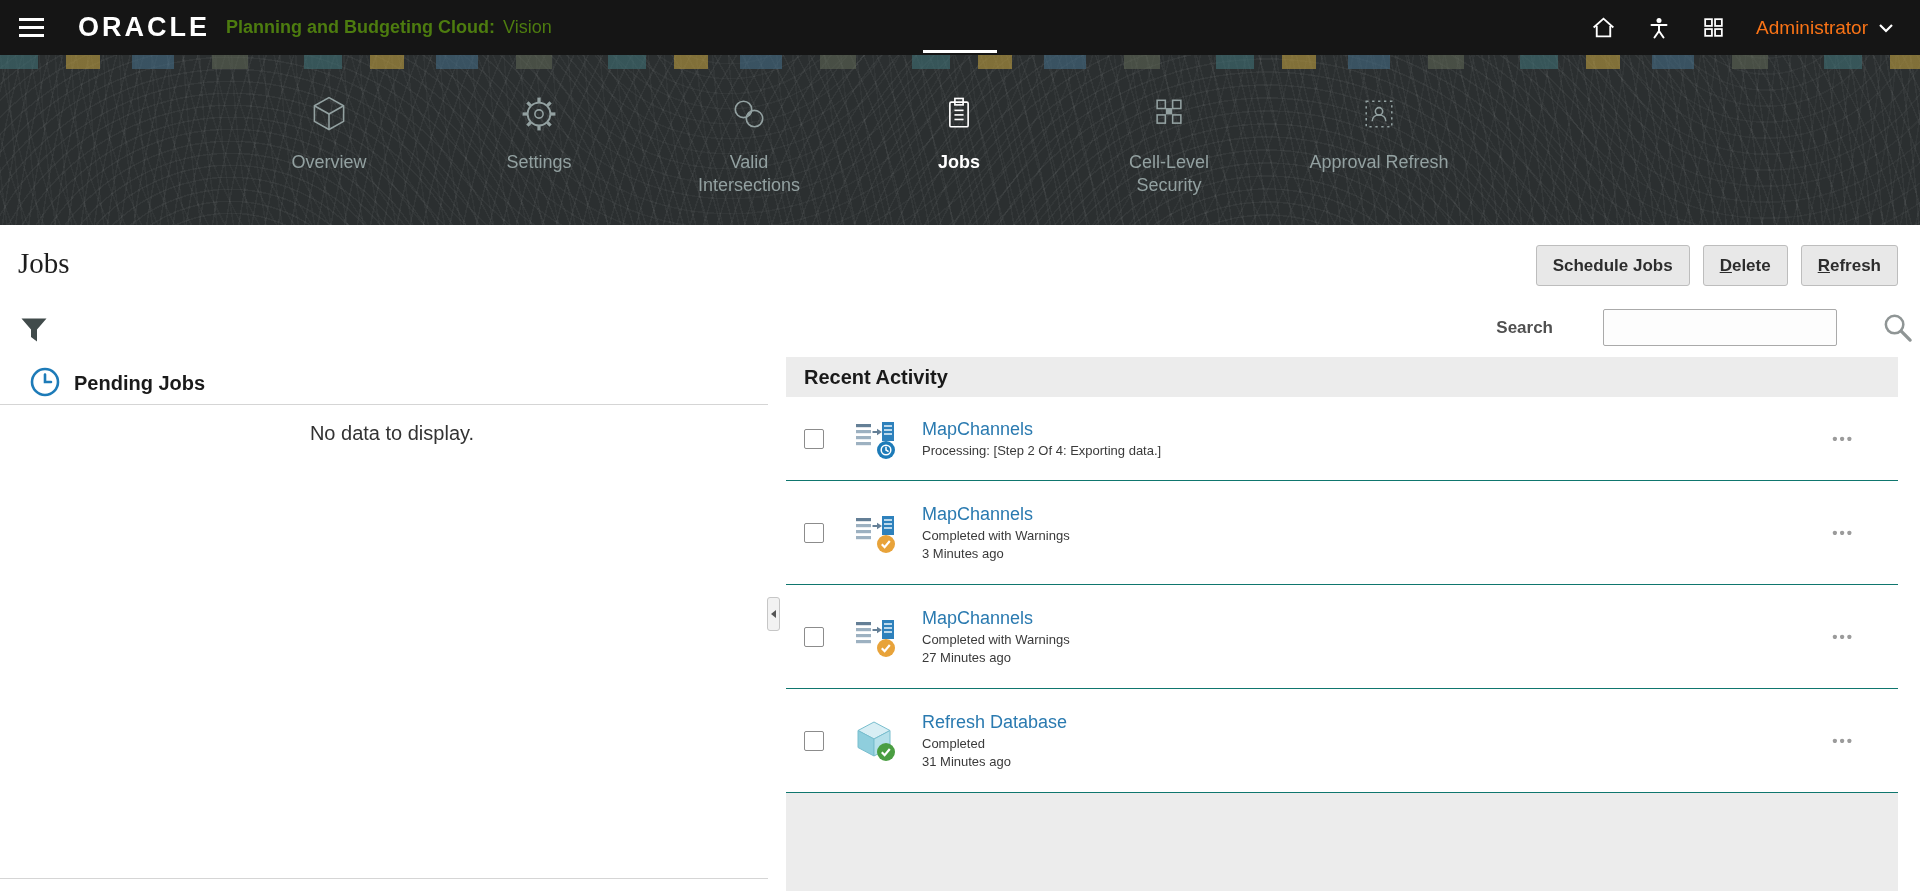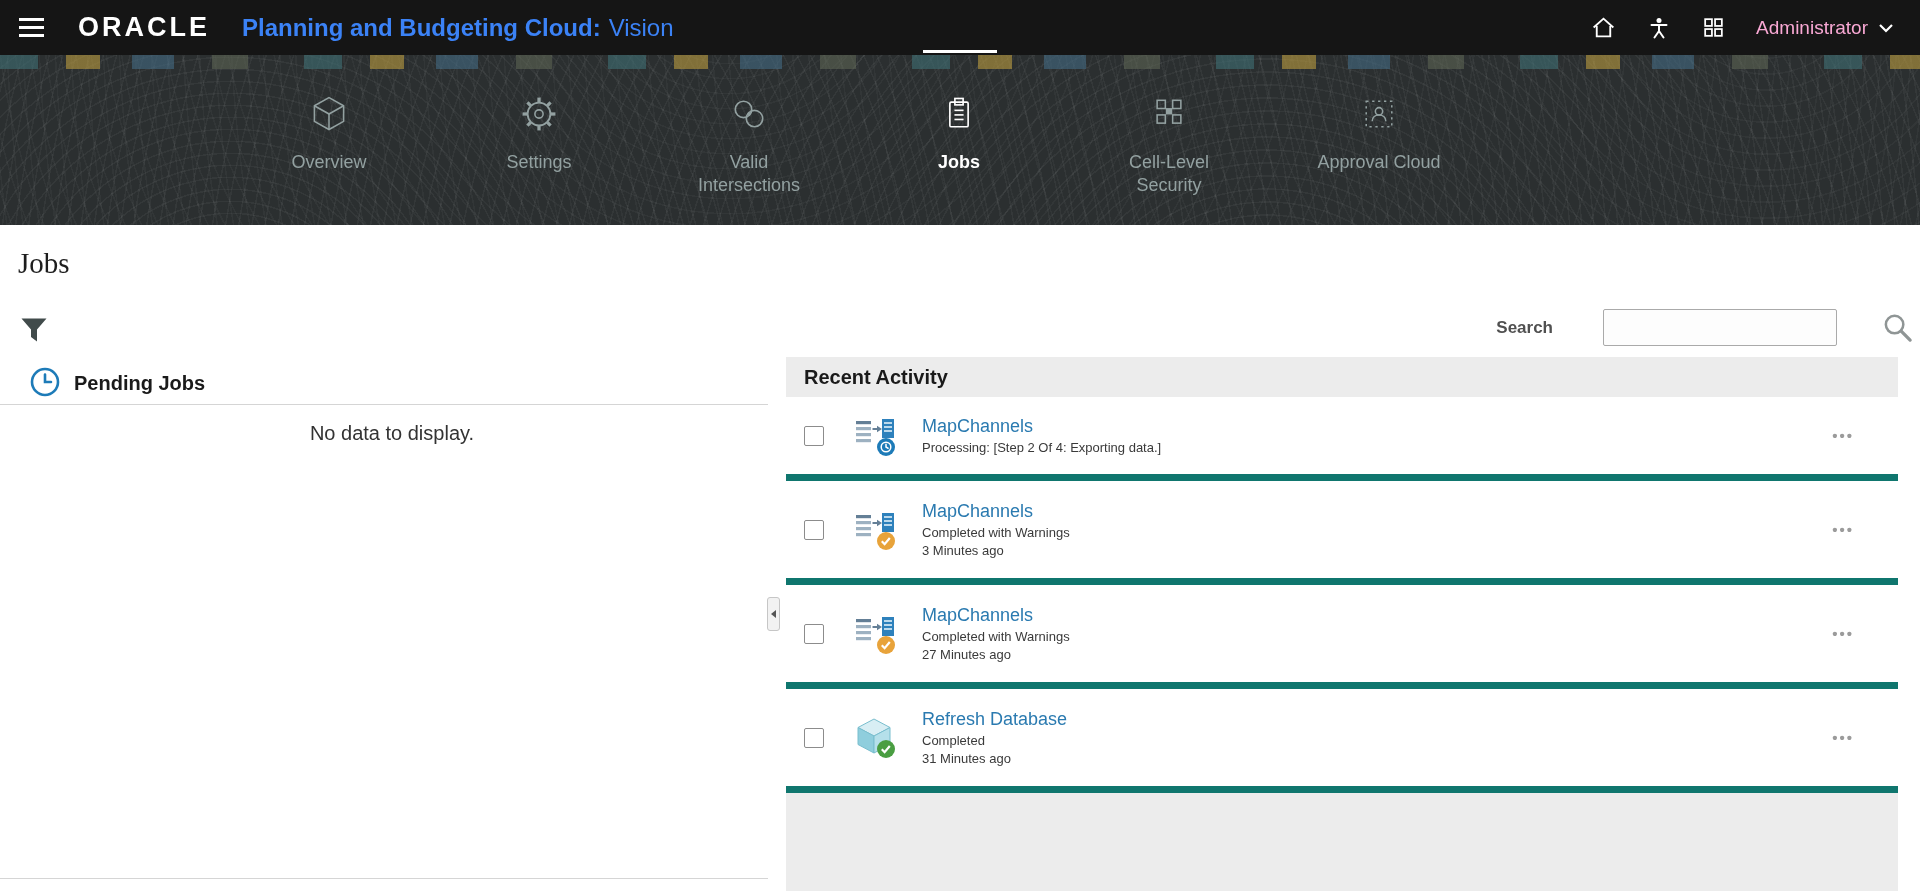--- a/index.html
+++ b/index.html
@@ -5,26 +5,26 @@
   * { margin:0; padding:0; box-sizing:border-box; }
   html,body { width:1920px; height:891px; }
   body { font-family:"Liberation Sans", sans-serif; background:#fff; overflow:hidden; }
   .screen { position:relative; width:1920px; height:891px; overflow:hidden; background:#fff; }
 
   
   .topbar { position:absolute; top:0; left:0; right:0; height:55px; background:#151515; display:flex; align-items:center; z-index:5; }
   .hamburger { width:62px; height:55px; display:flex; flex-direction:column; justify-content:center; align-items:center; gap:5px; cursor:pointer; }
   .hamburger i { display:block; width:25px; height:3px; background:#fff; }
   .brand { color:#fff; font-size:27px; font-weight:700; letter-spacing:3px; margin-left:16px; }
-  .product { margin-left:32px; color:#3b82f6; font-size:24px; }
+  .product { margin-left:16px; color:#4d7c0f; font-size:18px; }
   .product .prod-name { font-weight:700; }
   .product .prod-ctx { font-weight:400; margin-left:8px; }
   .topbar-right { margin-left:auto; display:flex; align-items:center; gap:30px; margin-right:24px; }
   .tb-icon { display:inline-flex; align-items:center; cursor:pointer; }
-  .usermenu { display:flex; align-items:center; gap:8px; cursor:pointer; color:#f9a8d4; font-size:19px; }
+  .usermenu { display:flex; align-items:center; gap:8px; cursor:pointer; color:#f97316; font-size:19px; }
   .topbar-indicator { position:absolute; left:50%; transform:translateX(-50%); bottom:2px; width:74px; height:3px; background:#fff; }
 
   
   .ribbon { position:absolute; top:55px; left:0; right:0; height:194px; background-color:#2b2f30; overflow:hidden;
     background-image:
       repeating-radial-gradient(circle at 12% 150%, rgba(255,255,255,.045) 0 1.5px, transparent 1.5px 12px),
       repeating-radial-gradient(circle at 38% -50%, rgba(255,255,255,.035) 0 1.5px, transparent 1.5px 15px),
       repeating-radial-gradient(circle at 66% 170%, rgba(255,255,255,.045) 0 1.5px, transparent 1.5px 13px),
       repeating-radial-gradient(circle at 92% -40%, rgba(255,255,255,.035) 0 1.5px, transparent 1.5px 16px);
   }
@@ -65,21 +65,21 @@
   .pending-title { font-size:20px; font-weight:700; color:#1a1a1a; margin-left:12px; font-family:"Liberation Sans", sans-serif; }
   .pending-empty { padding:17px 0 0 16px; font-size:20px; color:#333;text-align:center; }
   .pending-bottom-line { position:absolute; left:0; top:653px; width:768px; height:1px; background:#d5d5d5; }
 
   .splitter { position:absolute; left:767px; top:372px; width:13px; height:34px; background:#f2f2f2; border:1px solid #c6c6c6; border-radius:3px; display:flex; align-items:center; justify-content:center; cursor:pointer; }
   .splitter-arrow { width:0; height:0; border-top:4px solid transparent; border-bottom:4px solid transparent; border-right:5px solid #555; }
 
   
   .recent { position:absolute; left:786px; right:22px; top:132px; bottom:0; background:#ececec; }
   .recent-header { height:40px; display:flex; align-items:center; padding-left:18px; font-size:20px; font-weight:700; color:#1a1a1a; }
-  .row { background:#fff; display:flex; align-items:center; padding-left:18px; border-bottom:7px solid #0f766e; min-height:104px; }
+  .row { background:#fff; display:flex; align-items:center; padding-left:18px; border-bottom:1px solid #0f766e; min-height:104px; }
   .row.short { min-height:84px; }
   .checkbox { width:20px; height:20px; background:#fff; border:1px solid #8c8c8c; border-radius:2px; flex:0 0 auto; cursor:pointer; }
   .job-icon { margin-left:28px; margin-right:24px; display:inline-flex; flex:0 0 auto; }
   .job-icon svg { width:46px; height:46px; }
   .row-text { display:flex; flex-direction:column; gap:3px; }
   .row-name { color:#2a7ab0; font-size:18px; text-decoration:none; cursor:pointer; }
   .row-status, .row-time { color:#3a3a3a; font-size:13px; }
   .row-menu { margin-left:auto; margin-right:44px; color:#9b9b9b; font-size:15px; letter-spacing:2px; font-weight:700; cursor:pointer; user-select:none; }
 </style>
 </head>
@@ -183,28 +183,39 @@
             <rect x="19.5" y="16.5" width="7" height="7" fill="currentColor" stroke="none"></rect>
           </svg>
         <span class="nav-label">Cell-Level Security</span>
       </div>
       <div class="nav-item">
         <svg viewBox="0 0 46 46" fill="none" stroke="currentColor" stroke-width="1.7">
             <rect x="9" y="9" width="28" height="28" stroke-dasharray="2.5 4"></rect>
             <circle cx="23" cy="20" r="4"></circle>
             <path d="M15.5 31 c0 -4.5 3.5 -7 7.5 -7 s7.5 2.5 7.5 7"></path>
           </svg>
-        <span class="nav-label">Approval Cloud</span>
+        <span class="nav-label">Approval Refresh</span>
       </div>
     </div>
   </nav>
 
   <main class="main">
     <h1 class="page-title">Jobs</h1>
 
+    <div class="action-buttons">
+      <button class="btn">
+          <span class="lbl">Schedule Jobs</span>
+        </button>
+      <button class="btn">
+          <span class="lbl ak">Delete</span>
+        </button>
+      <button class="btn">
+          <span class="lbl ak">Refresh</span>
+        </button>
+    </div>
 
     <div class="search-row">
       <span class="search-label">Search</span>
       <input class="search-input" type="text" placeholder="" style="">
       <span class="search-btn">
         <svg viewBox="0 0 34 34" width="33" height="33">
             <circle cx="14" cy="14" r="9" fill="none" stroke="#8f9595" stroke-width="2.6"></circle>
             <line x1="20.8" y1="20.8" x2="30" y2="30" stroke="#8f9595" stroke-width="3.4" stroke-linecap="round"></line>
           </svg>
       </span>

